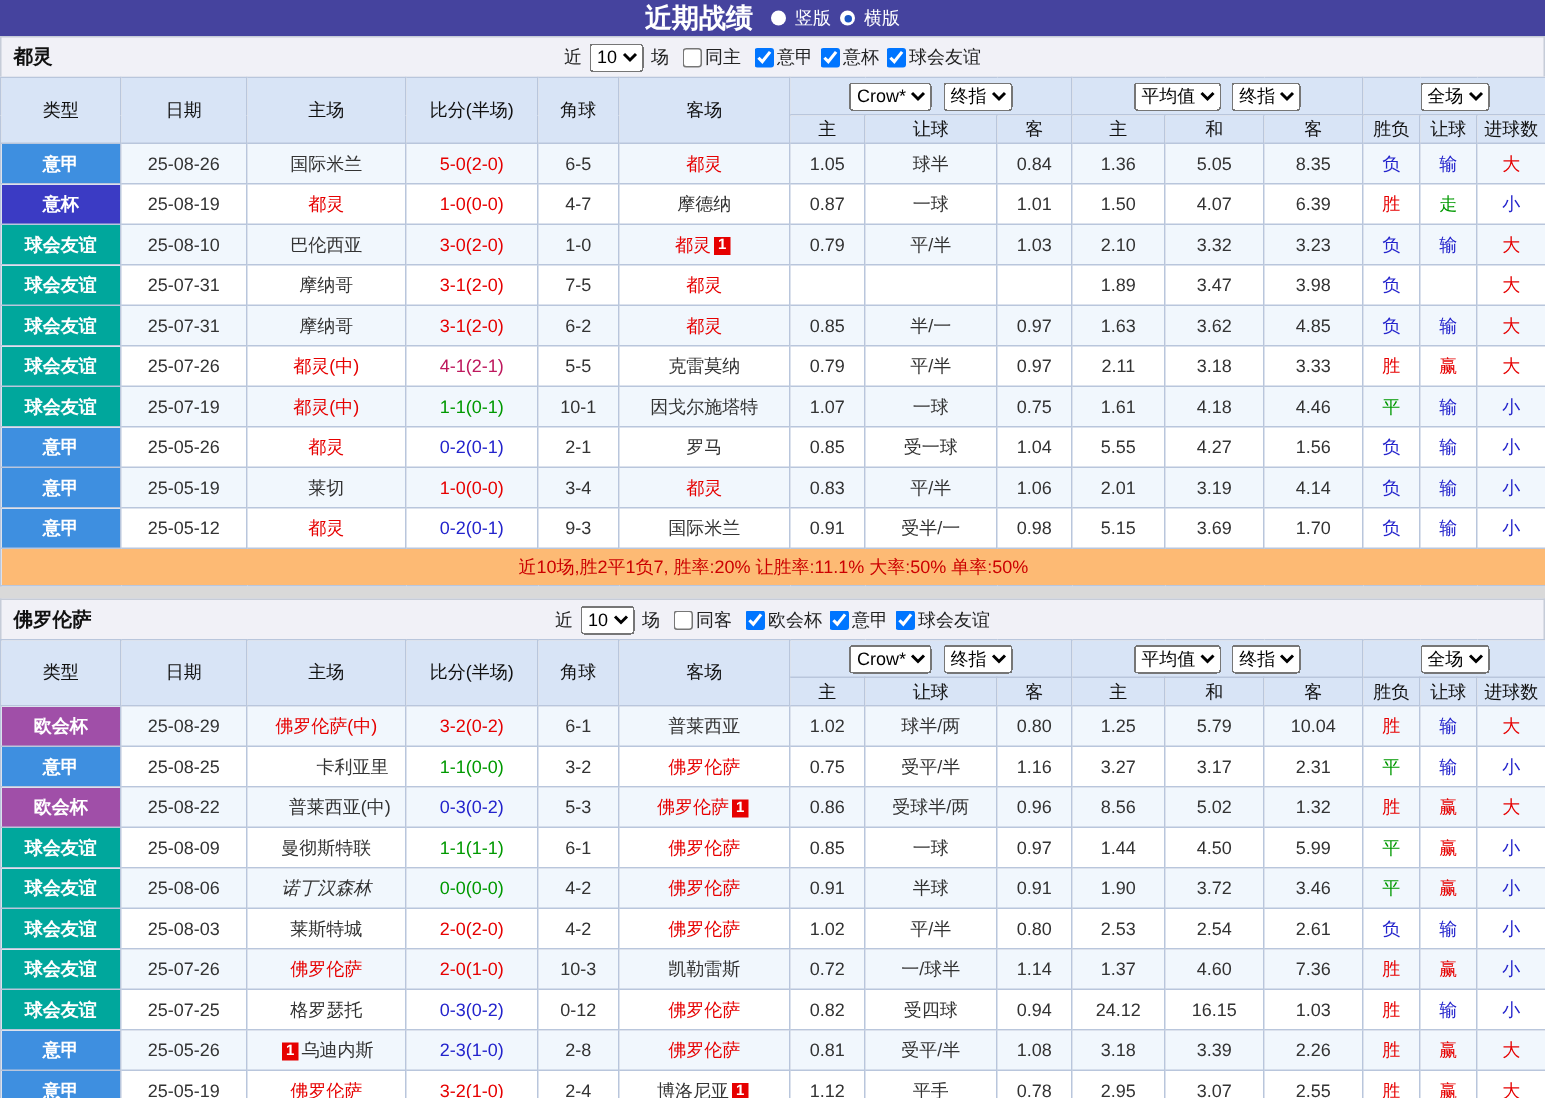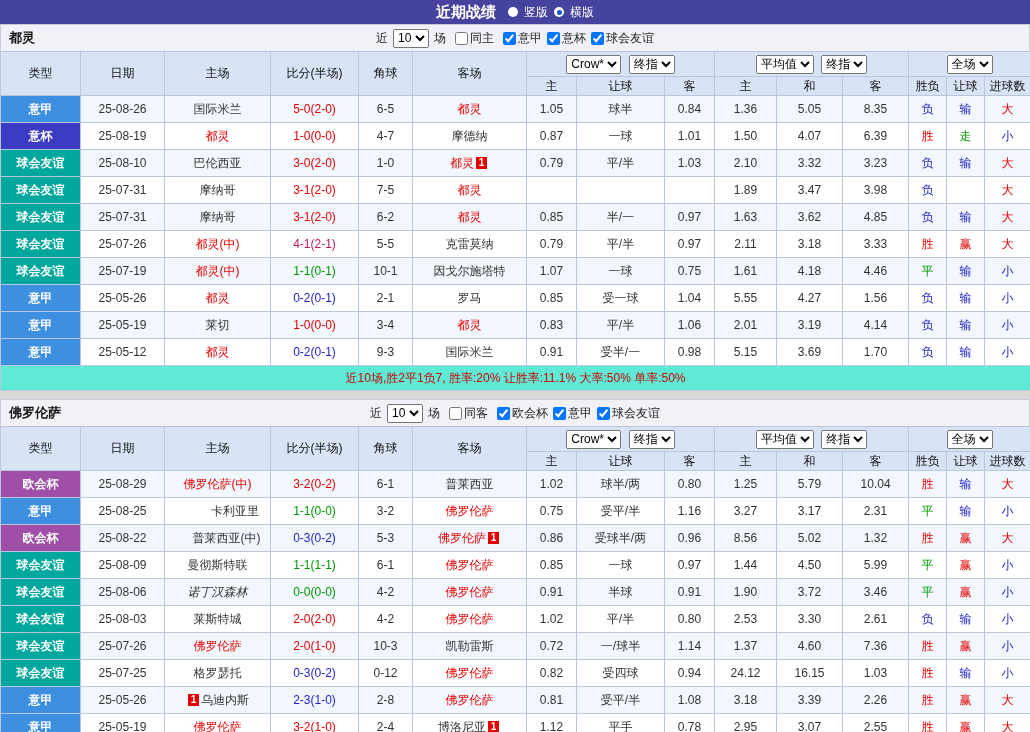--- a/index.html
+++ b/index.html
@@ -5,21 +5,21 @@
   html,body { margin:0; padding:0; }
   body {
     width:1030px; background:#d9d9d9;
     font-family:"Liberation Sans","DejaVu Sans",sans-serif;
     font-size:12px; color:#333;
   }
   .topbar {
     height:24px; background:#45439e; color:#fff;
     display:flex; align-items:center; justify-content:center; gap:12px;
   }
-  .topbar .title { font-weight:bold; font-size:15px; }
+  .topbar .title { font-weight:bold; font-size:18px; }
   .radio-group { display:flex; align-items:center; gap:6px; }
   .radio {
     width:10px; height:10px; border-radius:50%; background:#fff;
     display:inline-block; position:relative; cursor:pointer;
   }
   .radio.checked::after {
     content:""; position:absolute; left:2.5px; top:2.5px;
     width:5px; height:5px; border-radius:50%; background:#1a56c4;
   }
   .radio-label { color:#fff; cursor:pointer; }
@@ -43,21 +43,21 @@
     border:1px solid #b9c6dc; text-align:center;
     overflow:hidden; white-space:nowrap; padding:0 1px;
   }
   .grid thead th { background:#d8e4f6; font-weight:normal; color:#111; }
   tr.h1 th { height:24px; }
   tr.h2 th { height:18px; }
   .grid tbody td { height:26px; }
   .grid tbody tr.odd  { background:#f1f7fd; }
   .grid tbody tr.even { background:#ffffff; }
   .type-cell { font-weight:bold; }
-  .grid tfoot td { height:24px; background:#5eead4; color:#cc0000; }
+  .grid tfoot td { height:24px; background:#fdba74; color:#cc0000; }
   .badge {
     display:inline-block; background:#e60000; color:#fff; font-weight:bold;
     font-size:10px; line-height:12px; min-width:11px; height:12px;
     text-align:center; margin:0 2px; vertical-align:1px;
   }
   .gap { height:8px; }
 </style>
 </head>
 <body>
 
@@ -499,21 +499,21 @@
           <td class="type-cell" style="color: rgb(255, 255, 255); background: rgb(0, 167, 156);">球会友谊</td>
           <td>25-08-03</td>
           <td><span style="color: rgb(51, 51, 51);">莱斯特城</span></td>
           <td style="color: rgb(230, 0, 0);">2-0(2-0)</td>
           <td>4-2</td>
           <td><span style="color: rgb(230, 0, 0);">佛罗伦萨</span></td>
           <td>1.02</td>
           <td>平/半</td>
           <td>0.80</td>
           <td>2.53</td>
-          <td>3.30</td>
+          <td>2.54</td>
           <td>2.61</td>
           <td style="color: rgb(35, 35, 204);">负</td>
           <td style="color: rgb(35, 35, 204);">输</td>
           <td style="color: rgb(35, 35, 204);">小</td>
         </tr>
         <tr class="odd">
           <td class="type-cell" style="color: rgb(255, 255, 255); background: rgb(0, 167, 156);">球会友谊</td>
           <td>25-07-26</td>
           <td><span style="color: rgb(230, 0, 0);">佛罗伦萨</span></td>
           <td style="color: rgb(230, 0, 0);">2-0(1-0)</td>

